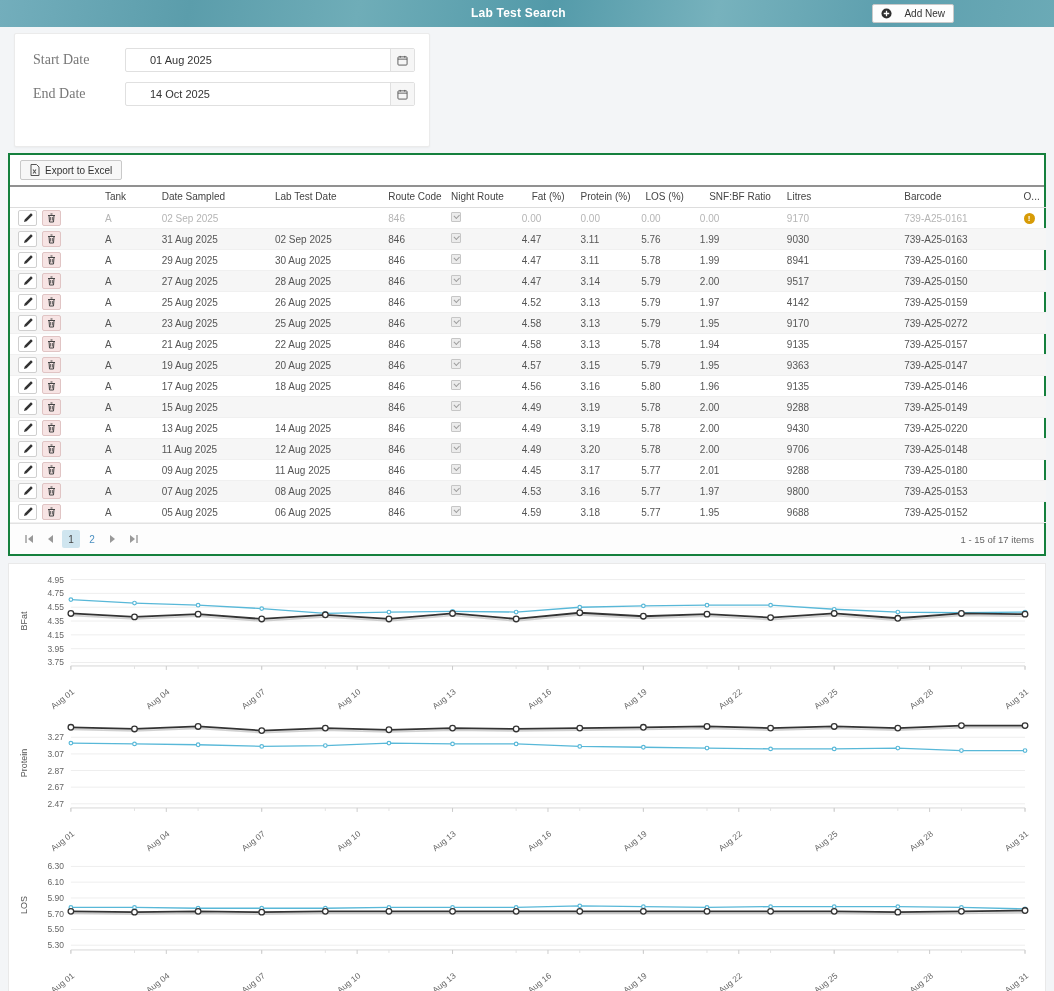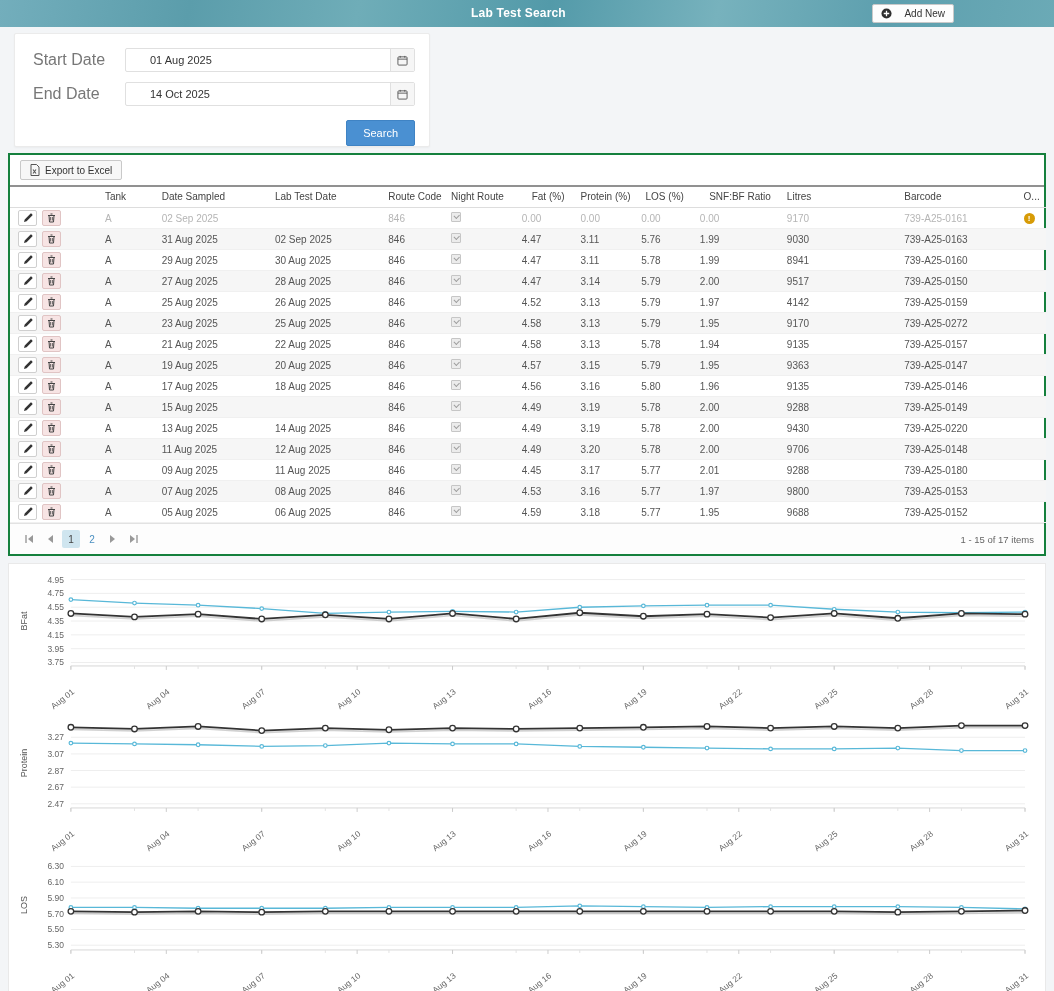--- a/index.html
+++ b/index.html
@@ -12,21 +12,21 @@
   .appbar-title { position:absolute; left:0; right:17px; top:0; height:27px; line-height:27px;
     text-align:center; color:#fff; font-size:12px; font-weight:bold; letter-spacing:.2px; }
   .addnew-btn { position:absolute; right:100px; top:4px; height:19px; display:flex; align-items:center; gap:12px;
     background:#fdfdfd; border:1px solid #c9c9c9; border-radius:2px; padding:8px 8px; font-size:10px; color:#333; cursor:pointer; }
 
   
   .toprow { display:flex; gap:18px; margin:6px 14px 0 14px; }
   .card { background:#fff; border:1px solid #ebebeb; box-shadow:0 1px 2px rgba(0,0,0,.04); border-radius:2px; }
   .search-card { width:416px; height:114px; padding:14px 14px 10px 18px; }
   .form-row { display:flex; align-items:center; margin-bottom:10px; }
-  .form-label { width:92px; font-size:16px; color:#777; }
+  .form-label { width:92px; font-size:14px; color:#777;font-family:Liberation Serif, serif; }
   .dateinput { flex:1; display:flex; height:24px; border:1px solid #e0e0e0; border-radius:2px; background:#fff;padding-left:16px; }
   .dateinput input { flex:1; border:0; outline:none; padding:0 8px; font-size:11px; color:#333; font-family:inherit; background:transparent; }
   .cal-btn { width:24px; display:flex; align-items:center; justify-content:center; background:#f6f6f6;
     border-left:1px solid #e0e0e0; cursor:pointer; }
   .search-row { display:flex; justify-content:flex-end; margin-top:14px; }
   .search-btn { background:#4a90d2; border:1px solid #3f83c4; color:#fff; font-size:11px; padding:6px 16px;
     border-radius:2px; cursor:pointer; font-family:inherit; }
 
   .msg-card { flex:1; height:77px; padding:10px 12px; position:relative; }
   .msg-title { font-size:10px; color:#555; letter-spacing:.4px; }
@@ -109,23 +109,20 @@
         <span class="cal-btn">
           <span style="display:inline-flex;">
             <svg width="11" height="11" viewBox="0 0 12 12">
                 <rect x="1" y="2" width="10" height="9" rx="1" fill="none" stroke="#555"></rect>
                 <path d="M1 4.5h10" stroke="#555"></path>
                 <path d="M3.5 1v2M8.5 1v2" stroke="#555"></path>
               </svg>
           </span>
         </span>
       </div>
-    </div>
-    <div class="search-row">
-      <button class="search-btn">Search</button>
     </div>
   </div>
 
 </div>
 
 <div class="table-card">
   <div class="toolbar">
     <button class="export-btn">
       <span style="display:inline-flex;">
         <svg width="10" height="12" viewBox="0 0 10 12">

